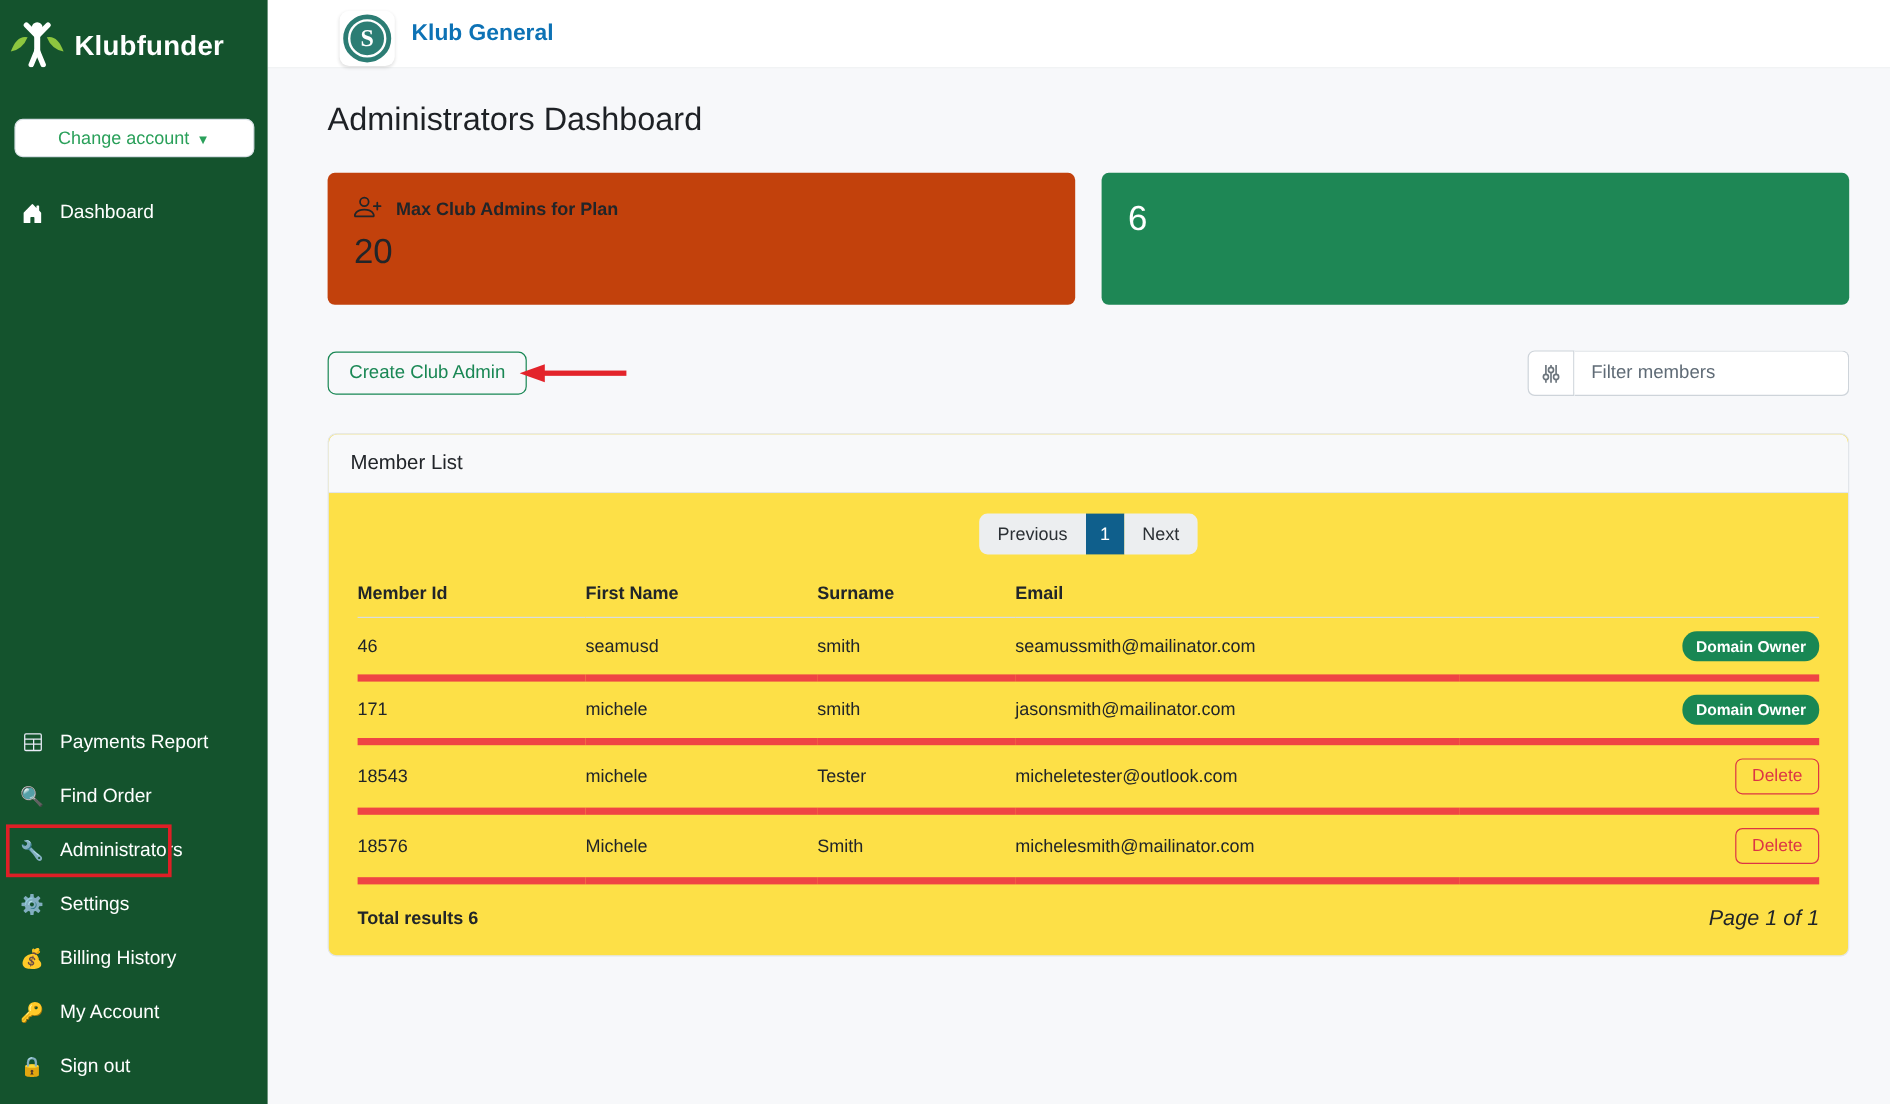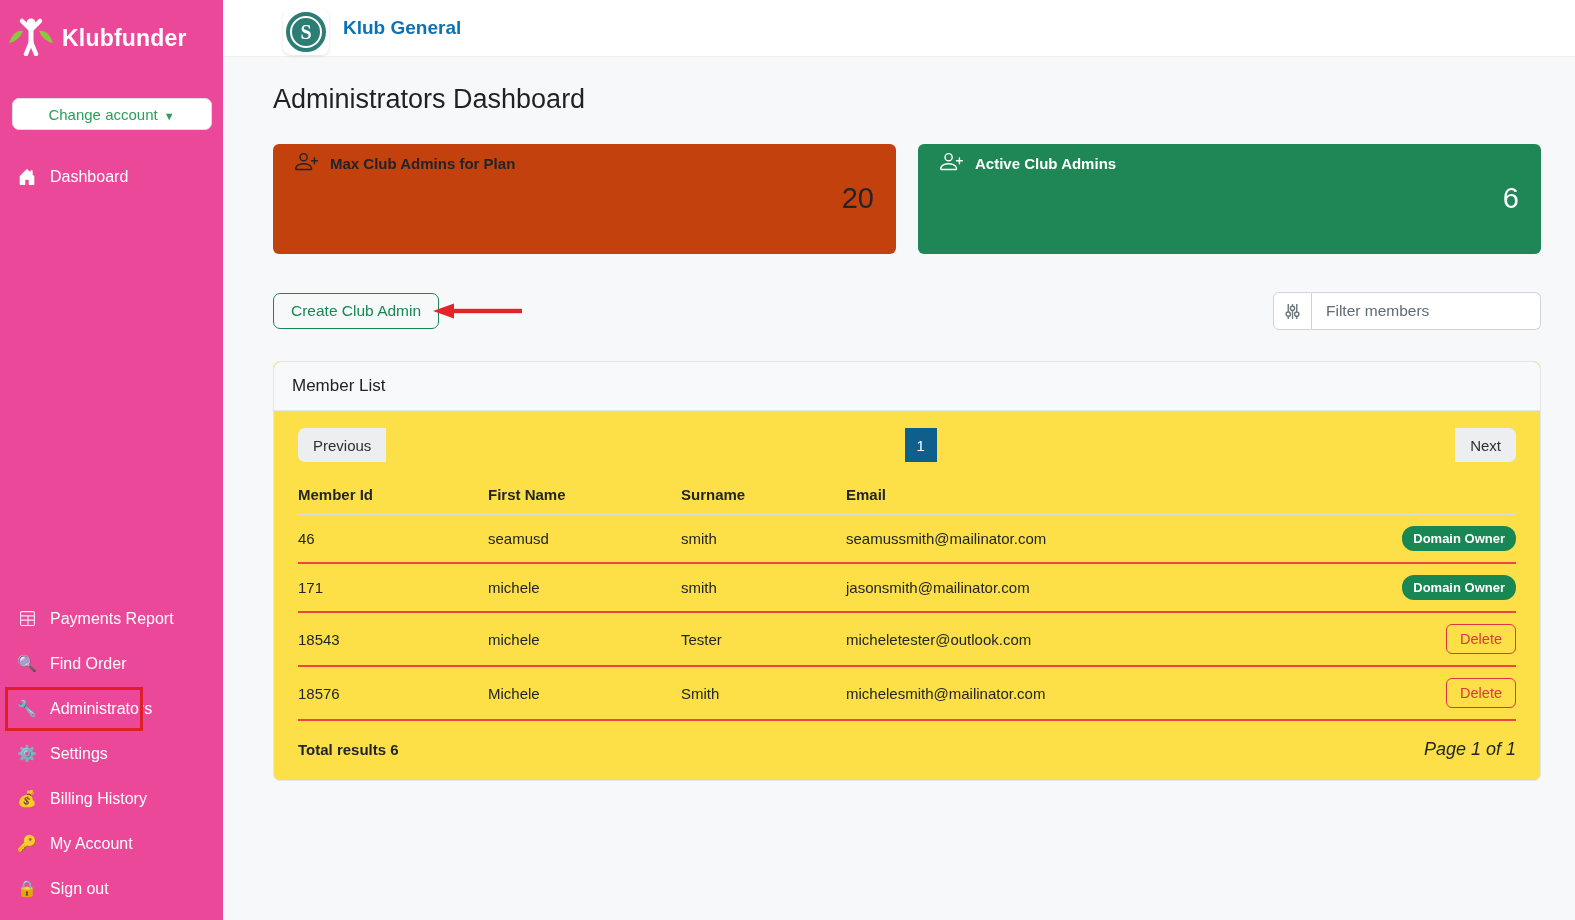--- a/index.html
+++ b/index.html
@@ -1,20 +1,20 @@
 <!DOCTYPE html>
 <html><head>
 <meta charset="utf-8">
 <style>
   * { margin:0; padding:0; box-sizing:border-box; }
   html,body { width:1575px; height:920px; overflow:hidden; }
   body { font-family:"Liberation Sans", sans-serif; background:#F7F8FA; position:relative; color:#212529; }
 
   
-  .sidebar { position:absolute; left:0; top:0; width:223px; height:920px; background:#ec4899; z-index:5; }
+  .sidebar { position:absolute; left:0; top:0; width:223px; height:920px; background:#14532d; z-index:5; }
   .brand { display:flex; align-items:center; gap:8px; padding:16px 12px 10px 8px; }
   .brand-text { color:#fff; font-size:23px; font-weight:700; letter-spacing:.2px; }
   .change-account { display:block; width:200px; margin:28px auto 0; height:32px; background:#fff; border:1px solid #d8e0e5; border-radius:7px; color:#2AA05A; font-size:15px; font-weight:400; cursor:pointer; font-family:inherit; }
   .change-account .caret { font-size:11px; margin-left:6px; }
   .nav-top { margin-top:24px; }
   .nav-item { position:relative; display:flex; align-items:center; gap:13px; height:45px; padding-left:17px; color:#fff; font-size:16px; font-weight:500; cursor:pointer; }
   .nav-item .ico { width:20px; display:inline-flex; justify-content:center; font-size:16px; }
   .nav-bottom { position:absolute; left:0; bottom:9px; width:266px; }
   .annotation-box { position:absolute; left:5px; top:50%; transform:translateY(-50%); width:138px; height:44px; border:3px solid #DE1F26; pointer-events:none; }
 
@@ -24,49 +24,49 @@
   .club-logo { width:46px; height:46px; background:#fff; border-radius:8px; box-shadow:0 1px 3px rgba(0,0,0,.12); display:flex; align-items:center; justify-content:center; margin-top:8px; }
   .club-logo-circle { width:40px; height:40px; border-radius:50%; background:#2C7D74; border:2px solid #2C7D74; display:flex; align-items:center; justify-content:center; position:relative; }
   .club-logo-inner { width:32px; height:32px; border-radius:50%; border:2px solid #fff; display:flex; align-items:center; justify-content:center; color:#fff; font-weight:700; font-size:20px; font-family:"Liberation Serif", serif; }
   .club-name { color:#0D72B5; font-size:19px; font-weight:700; }
 
   
   .main { position:absolute; left:223px; top:57px; width:1352px; height:863px; padding:27px 34px 0 50px; }
   .page-title { font-size:27px; font-weight:500; color:#1E2125; }
 
   .stats { display:flex; gap:22px; margin-top:29px; }
-  .stat-card { flex:1; height:110px; border-radius:6px; padding:6px 22px;text-align:right; }
+  .stat-card { flex:1; height:110px; border-radius:6px; padding:17px 22px; }
   .stat-card.orange { background:#C2410C; color:#212529; }
   .stat-card.green { background:#1E8755; color:#fff; }
   .stat-head { display:flex; align-items:center; gap:12px; font-size:15px; font-weight:600; }
   .stat-value { font-size:29px; font-weight:500; margin-top:6px; }
 
   .actions-row { position:relative; display:flex; justify-content:space-between; align-items:center; margin-top:38px; height:38px; }
   .create-btn { height:36px; padding:0 17px; background:transparent; border:1px solid #198754; border-radius:7px; color:#198754; font-size:15.5px; cursor:pointer; font-family:inherit; }
   .arrow-annotation { position:absolute; left:160px; top:10px; width:90px; height:18px; pointer-events:none; }
 
   .filter-group { display:flex; height:38px; width:268px; }
   .filter-addon { width:44px; border:1px solid #CED4DA; border-radius:6px 0 0 6px; background:#fff; display:flex; align-items:center; justify-content:center; }
   .filter-input { flex:1; border:1px solid #CED4DA; border-left:none; border-radius:0 6px 6px 0; padding:0 14px; font-size:15.5px; font-family:inherit; color:#212529; outline:none; }
   .filter-input::placeholder { color:#5F6B76; }
 
   
   .card { margin-top:31px; background:#fde047; border:1px solid #E2E6EA; border-radius:7px; }
   .card-header { background:#F8F9FA; border-bottom:1px solid #E2E6EA; border-radius:7px 7px 0 0; padding:14px 18px; font-size:17px; font-weight:500; color:#212529; }
   .card-body { padding:17px 24px 20px; }
 
-  .pagination-row { display:flex; justify-content:space-between; margin-bottom:14px; }
+  .pagination-row { display:flex; justify-content:center; margin-bottom:14px; }
   .page-btn { height:34px; padding:0 15px; border:none; background:#ECEEF0; color:#2B3035; font-size:15px; cursor:pointer; font-family:inherit; }
   .page-btn.prev { border-radius:7px 0 0 7px; }
   .page-btn.next { border-radius:0 7px 7px 0; }
   .page-btn.active { background:#0F5F8C; color:#fff; padding:0 12px; }
 
   table.members { width:100%; border-collapse:collapse; }
   .members th { text-align:left; font-size:15px; font-weight:700; color:#212529; padding:10px 0 11px; border-bottom:1px solid #D9DDE1; }
-  .members td { font-size:15px; color:#212529; padding:11px 0; border-bottom:2px solid #ef4444; }
+  .members td { font-size:15px; color:#212529; padding:11px 0; border-bottom:6px solid #ef4444; }
   .col-id { width:190px; } .col-first { width:193px; } .col-sur { width:165px; } .col-action { width:300px; }
   .cell-action { text-align:right; }
   .badge-owner { display:inline-block; background:#198754; color:#fff; font-size:13px; font-weight:700; padding:5px 11px; border-radius:12px; }
   .delete-btn { background:transparent; border:1px solid #DC3545; color:#DC3545; font-size:14.5px; padding:6px 13px; border-radius:6px; cursor:pointer; font-family:inherit; }
 
   .card-footer-row { display:flex; justify-content:space-between; align-items:center; padding-top:18px; }
   .total-results { font-size:15px; font-weight:700; }
   .page-indicator { font-size:18px; color:#212529;font-style:italic; }
 </style>
 </head>
@@ -165,29 +165,20 @@
           <svg width="23" height="23" viewBox="0 0 16 16" fill="currentColor">
               <path d="M6 8a3 3 0 1 0 0-6 3 3 0 0 0 0 6m2-3a2 2 0 1 1-4 0 2 2 0 0 1 4 0m4 8c0 1-1 1-1 1H1s-1 0-1-1 1-4 6-4 6 3 6 4m-1-.004c-.001-.246-.154-.986-.832-1.664C9.516 10.68 8.289 10 6 10s-3.516.68-4.168 1.332c-.678.678-.83 1.418-.832 1.664z"></path>
               <path d="M13.5 5a.5.5 0 0 1 .5.5V7h1.5a.5.5 0 0 1 0 1H14v1.5a.5.5 0 0 1-1 0V8h-1.5a.5.5 0 0 1 0-1H13V5.5a.5.5 0 0 1 .5-.5"></path>
             </svg>
         </span>
         <span>Max Club Admins for Plan</span>
       </div>
       <div class="stat-value">20</div>
     </div>
     <div class="stat-card green">
-      <div class="stat-head">
-        <span>
-          <svg width="23" height="23" viewBox="0 0 16 16" fill="currentColor">
-              <path d="M6 8a3 3 0 1 0 0-6 3 3 0 0 0 0 6m2-3a2 2 0 1 1-4 0 2 2 0 0 1 4 0m4 8c0 1-1 1-1 1H1s-1 0-1-1 1-4 6-4 6 3 6 4m-1-.004c-.001-.246-.154-.986-.832-1.664C9.516 10.68 8.289 10 6 10s-3.516.68-4.168 1.332c-.678.678-.83 1.418-.832 1.664z"></path>
-              <path d="M13.5 5a.5.5 0 0 1 .5.5V7h1.5a.5.5 0 0 1 0 1H14v1.5a.5.5 0 0 1-1 0V8h-1.5a.5.5 0 0 1 0-1H13V5.5a.5.5 0 0 1 .5-.5"></path>
-            </svg>
-        </span>
-        <span>Active Club Admins</span>
-      </div>
       <div class="stat-value">6</div>
     </div>
   </div>
 
   <div class="actions-row">
     <button class="create-btn">Create Club Admin</button>
     <svg class="arrow-annotation" viewBox="0 0 90 18">
       <polygon points="0,9 21,1.5 21,16.5" fill="#E3242B"></polygon>
       <rect x="19" y="6.8" width="70" height="4.4" fill="#E3242B"></rect>
     </svg>

